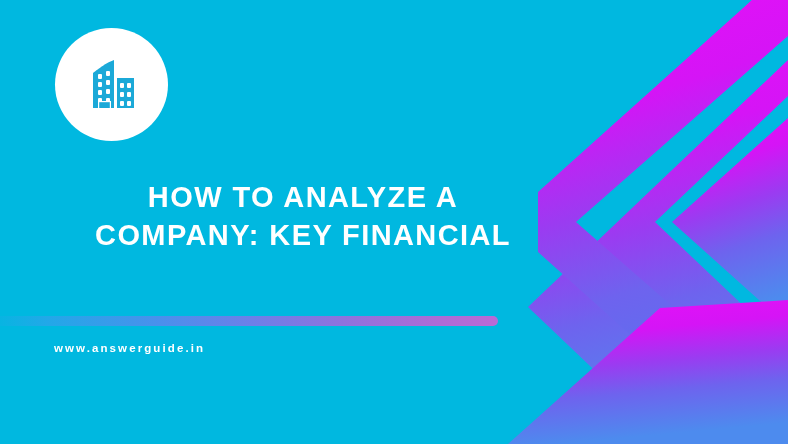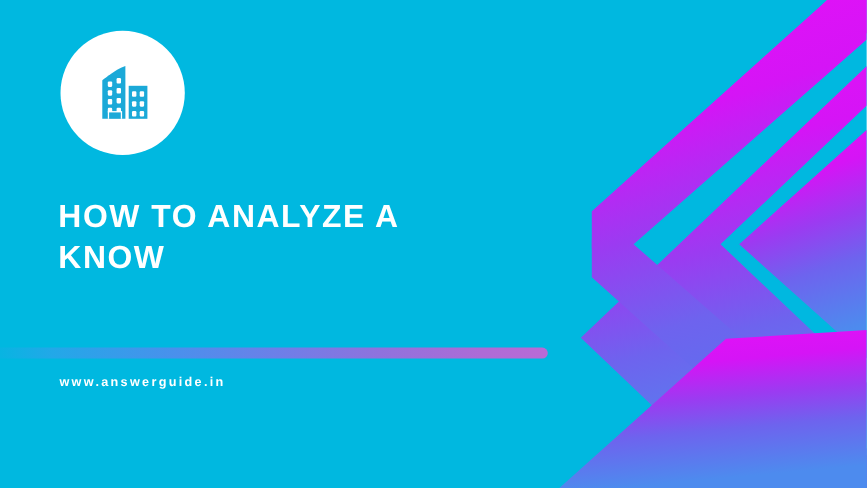--- a/index.html
+++ b/index.html
@@ -48,21 +48,21 @@
     top: 160px;
     width: 500px;
     color: #ffffff;
     font-size: 29px;
     font-weight: 900;
     line-height: 1.30;
     letter-spacing: 1.4px;
     text-transform: uppercase;
     -webkit-font-smoothing: antialiased;
   }
-  #headline .hl-line { display: block; white-space: nowrap; }
+  #headline .hl-line { display: block; white-space: nowrap; text-align: center; }
 
   
   #divider {
     position: absolute;
     left: -14px;
     top: 316px;
     width: 512px;
     height: 10px;
     border-radius: 5px;
     background: linear-gradient(90deg,
@@ -216,20 +216,20 @@
         <rect x="39" y="38" width="4" height="5" rx="1"></rect>
         <rect x="46" y="38" width="4" height="5" rx="1"></rect>
         <rect x="39" y="47" width="4" height="5" rx="1"></rect>
         <rect x="46" y="47" width="4" height="5" rx="1"></rect>
       </g>
     </svg>
   </div>
 
   <h1 id="headline">
     <span class="hl-line">HOW TO ANALYZE A</span>
-    <span class="hl-line">KNOW</span>
+    <span class="hl-line">COMPANY: KEY FINANCIAL</span>
   </h1>
 
   <div id="divider"></div>
 
   <div id="site-url">www.answerguide.in</div>
 
 </div>
 
 </body></html>

